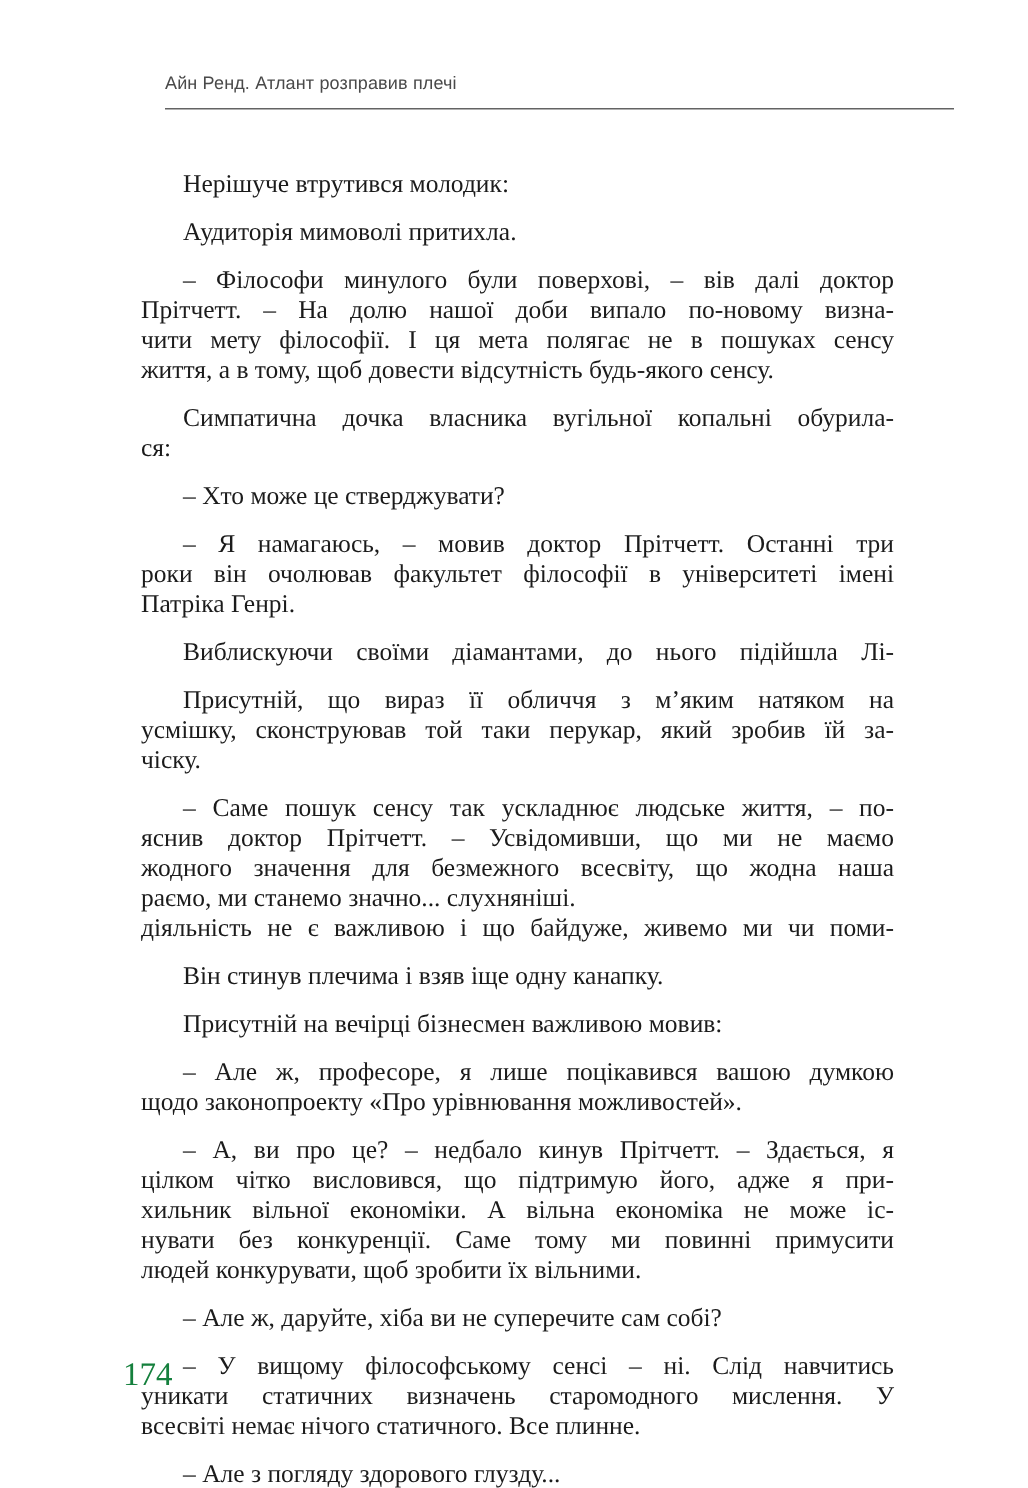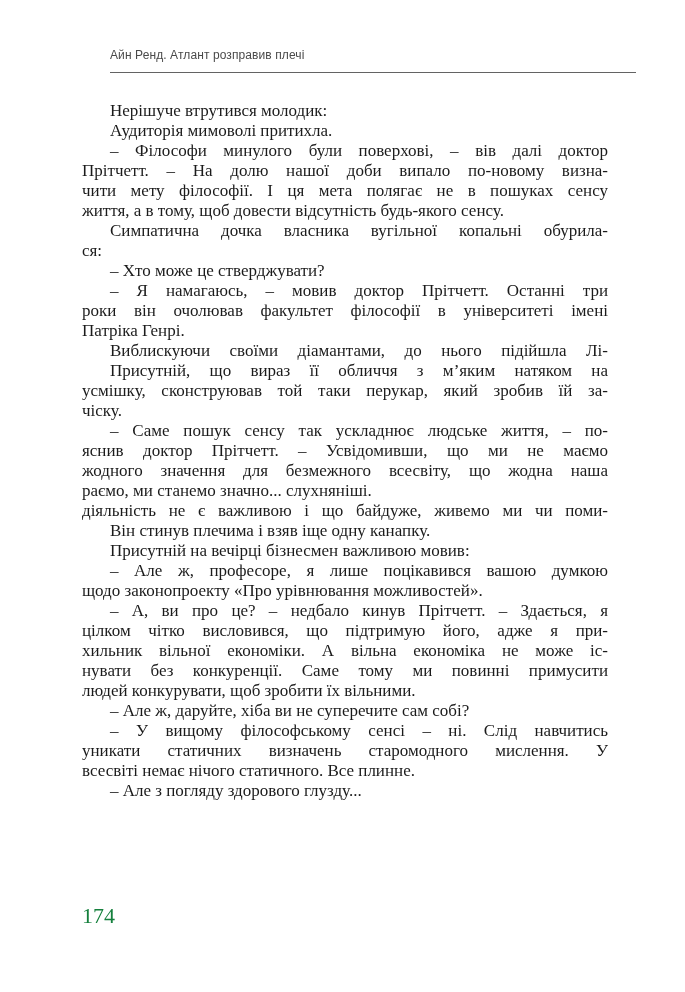--- a/index.html
+++ b/index.html
@@ -31,21 +31,21 @@
   .body-text {
     position: absolute;
     left: 82px;
     top: 101px;
     width: 526px;
     font-size: 17px;
     line-height: 20px;
     color: #1b1b1b;
   }
   .paragraph {
-    margin: 0;
+    margin: 12px;
   }
   .line {
     text-align: justify;
     text-align-last: justify;
     white-space: nowrap;
   }
   .line.last {
     text-align-last: left;
     white-space: normal;
   }

